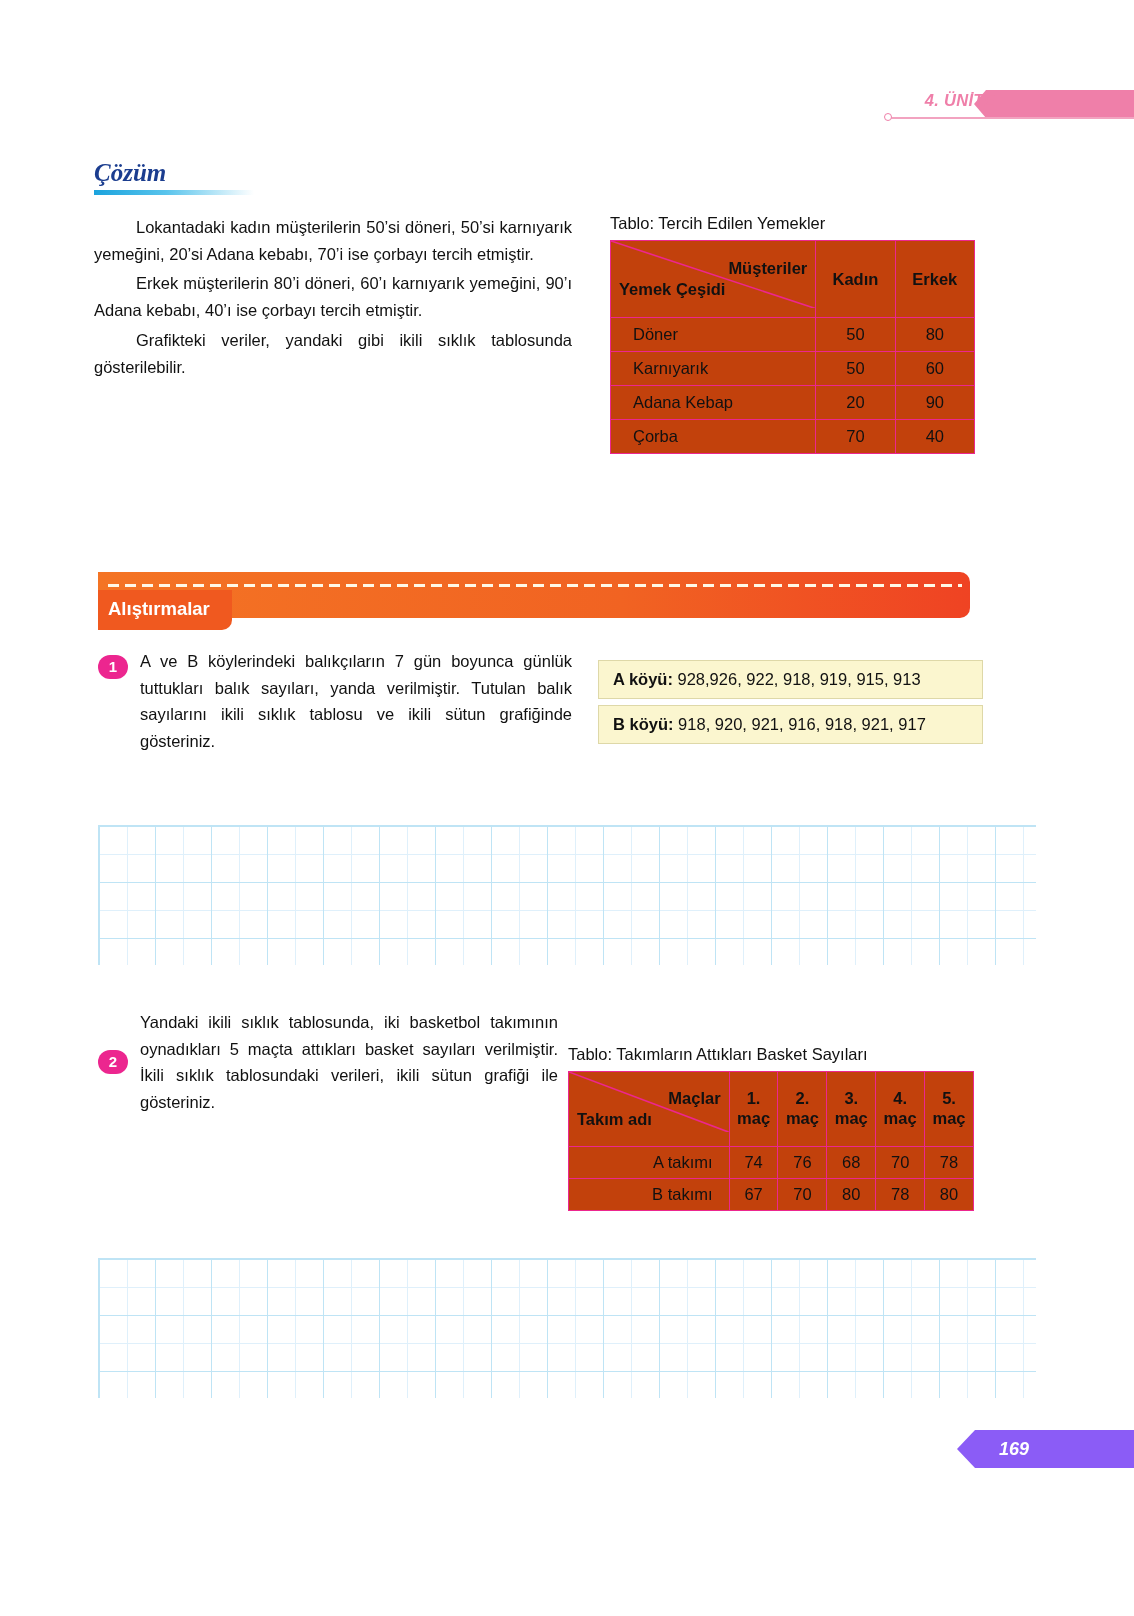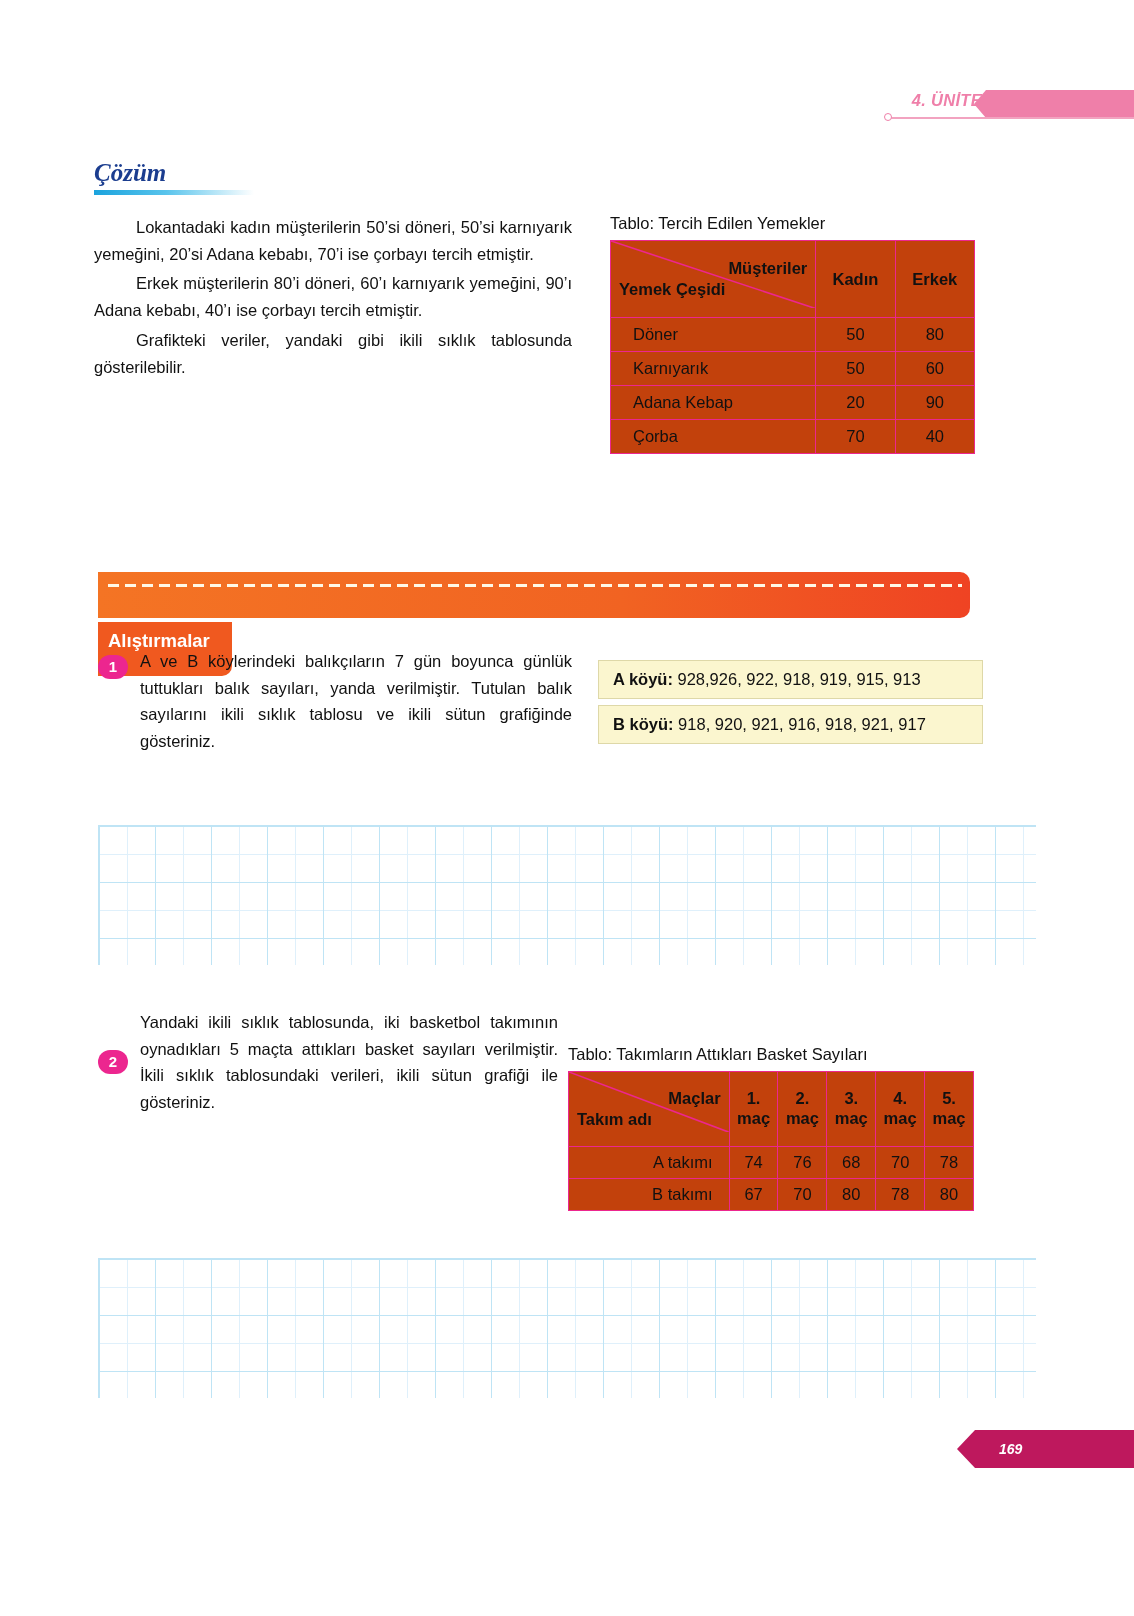--- a/index.html
+++ b/index.html
@@ -28,21 +28,21 @@
     position: absolute;
     right: 0;
     top: 2px;
     width: 160px;
     height: 28px;
     background: #ef7fa9;
     clip-path: polygon(12px 0, 100% 0, 100% 100%, 12px 100%, 0 50%);
   }
   .unit-header .unit-label {
     position: absolute;
-    right: 152px;
+    right: 139px;
     top: 3px;
     font-size: 16.5px;
     font-style: italic;
     font-weight: bold;
     color: #ef7fa9;
     white-space: nowrap;
     letter-spacing: 0.3px;
   }
   .unit-header .rule {
     position: absolute;
@@ -212,31 +212,30 @@
     right: 8px;
     top: 12px;
     height: 3px;
     background: repeating-linear-gradient(to right,
         #fff8e6 0px, #fff8e6 11px, transparent 11px, transparent 17px);
   }
   .exercise-banner .chip {
     position: absolute;
     left: 0;
     top: 18px;
-    height: 54px;
+    height: 40px;
     padding: 4px 22px 6px 10px;
     background: #f0591f;
     border-radius: 0 0 10px 0;
     color: #ffffff;
     font-weight: bold;
     font-size: 18.5px;
     line-height: 30px;
     white-space: nowrap;
     box-sizing: border-box;
-    margin-top: 32px;
   }
 
   
   .ex-badge {
     position: absolute;
     width: 30px;
     height: 24px;
     border-radius: 12px;
     background: #ec268f;
     color: #ffffff;
@@ -297,26 +296,26 @@
   #grid1 { left: 98px; top: 825px; width: 938px; height: 140px; }
   #grid2 { left: 98px; top: 1258px; width: 938px; height: 140px; }
 
   
   .page-number {
     position: absolute;
     right: 0;
     top: 1430px;
     width: 177px;
     height: 38px;
-    background: #be185d;
+    background: #8b5cf6;
     clip-path: polygon(18px 0, 100% 0, 100% 100%, 18px 100%, 0 50%);
     color: #ffffff;
     font-style: italic;
     font-weight: bold;
-    font-size: 14px;
+    font-size: 18px;
     line-height: 38px;
     padding-left: 42px;
     box-sizing: border-box;
   }
 </style>
 </head>
 <body>
 
 <div class="unit-header">
   <div class="tag-shape"></div>

